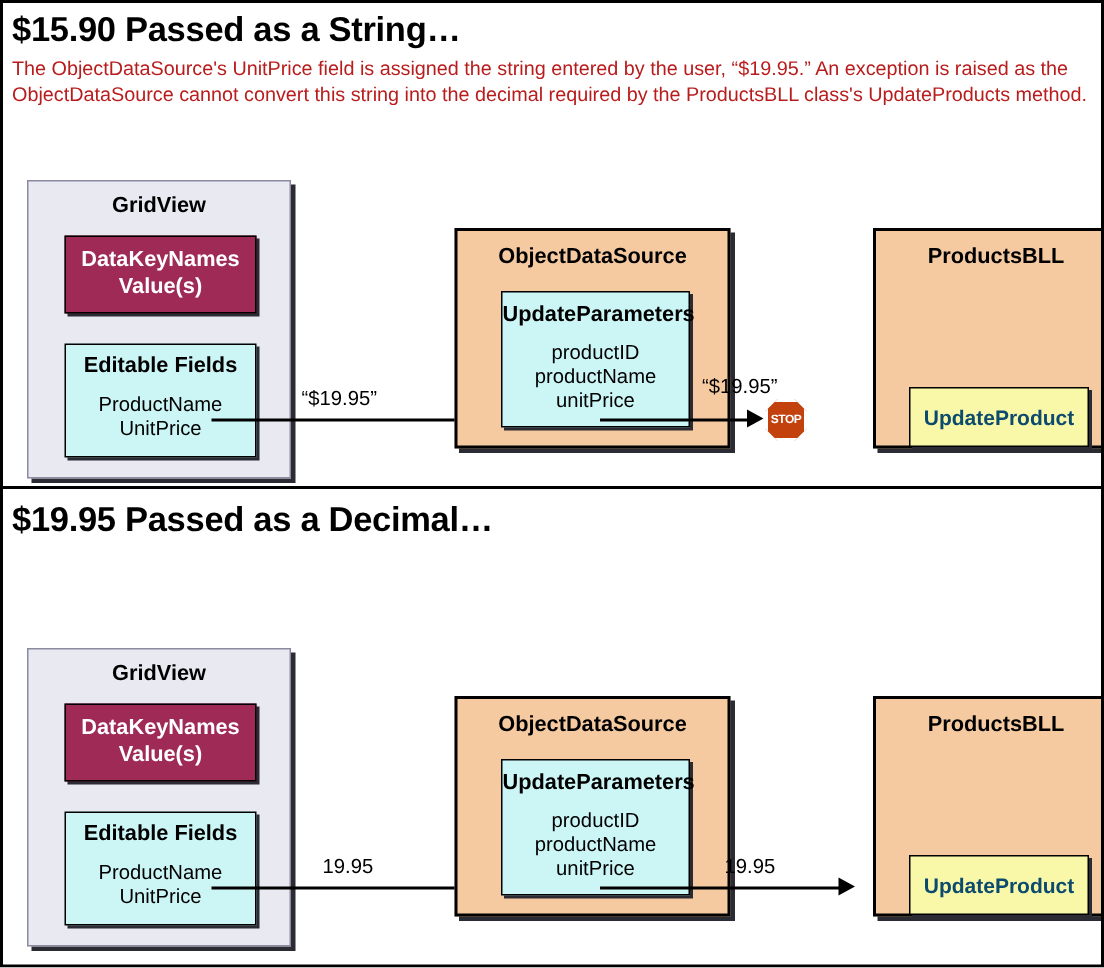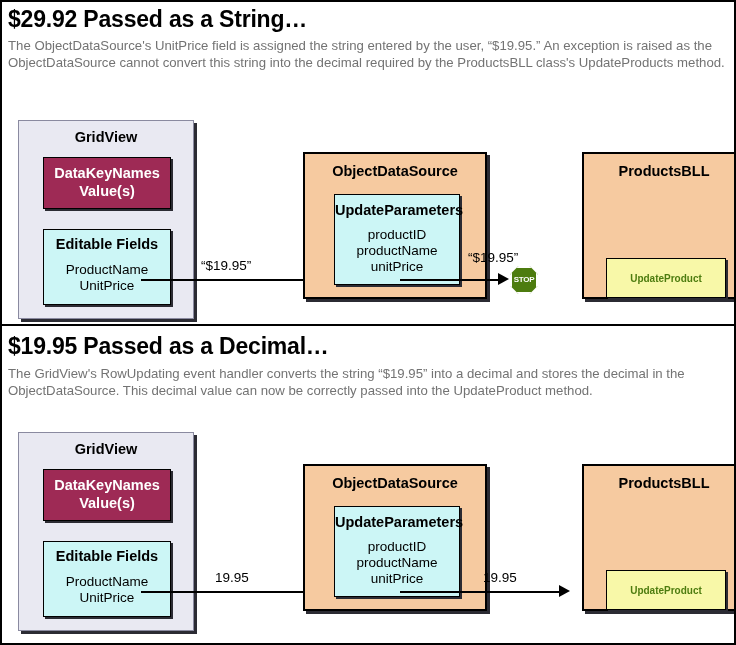--- a/index.html
+++ b/index.html
@@ -39,21 +39,21 @@
     color: #000000;
     letter-spacing: -0.2px;
     white-space: nowrap;
   }
   .sec-desc {
     position: absolute;
     left: 6px;
     right: 8px;
     font-size: 13.2px;
     line-height: 16.5px;
-    color: #737373;
+    color: #b91c1c;
   }
 
   
   .box {
     position: absolute;
     box-sizing: border-box;
   }
   .box-title {
     position: absolute;
     left: 0;
@@ -101,22 +101,22 @@
     background: #f8f8a8;
     border: 1px solid #000000;
     box-shadow: 2px 2px 0 0 #2b2b33;
   }
   .inner-yellow .yb-label {
     position: absolute;
     left: 0; right: 0; top: 50%;
     transform: translateY(-50%);
     text-align: center;
     font-weight: bold;
-    font-size: 10px;
-    color: #4d7c0f;
+    font-size: 14px;
+    color: #0c4a6e;
   }
   .field-list {
     position: absolute;
     left: 0; right: 0;
     text-align: center;
     font-size: 13.5px;
     line-height: 16px;
     color: #000000;
   }
 
@@ -138,21 +138,21 @@
     font-size: 13.5px;
     color: #000000;
     white-space: nowrap;
   }
 
   
   .stop-sign {
     position: absolute;
     width: 28px;
     height: 28px;
-    background: #4d7c0f;
+    background: #c2410c;
     border: 2px solid #ffffff;
     box-sizing: border-box;
     clip-path: polygon(30% 0%, 70% 0%, 100% 30%, 100% 70%, 70% 100%, 30% 100%, 0% 70%, 0% 30%);
     display: flex;
     align-items: center;
     justify-content: center;
   }
   .stop-sign .stop-text {
     color: #ffffff;
     font-size: 8px;
@@ -161,21 +161,21 @@
     line-height: 1;
   }
 </style>
 </head>
 <body>
 
 <div id="page">
 
   <div class="section" id="section-string">
 
-    <div class="sec-heading" style="top:4px;">$29.92 Passed as a String…</div>
+    <div class="sec-heading" style="top:4px;">$15.90 Passed as a String…</div>
 
     <div class="sec-desc" style="top:36px;">The ObjectDataSource's UnitPrice field is assigned the string entered by the user, “$19.95.” An exception is raised as the ObjectDataSource cannot convert this string into the decimal required by the ProductsBLL class's UpdateProducts method.</div>
 
     <div class="box outer-gridview" style="left:16px; top:98px; width:176px; height:199px;">
       <div class="box-title" style="top:8px;">GridView</div>
 
       <div class="box inner-keynames" style="left:24px; top:36px; width:128px; height:52px;">
         <div class="kn-line" style="top:7px;">DataKeyNames</div>
         <div class="kn-line" style="top:25px;">Value(s)</div>
       </div>
@@ -216,21 +216,20 @@
       <div class="box inner-yellow" style="left:22px; top:104px; width:120px; height:40px;">
         <div class="yb-label">UpdateProduct</div>
       </div>
     </div>
   </div>
 
   <div class="section" id="section-decimal">
 
     <div class="sec-heading" style="top:7px;">$19.95 Passed as a Decimal…</div>
 
-    <div class="sec-desc" style="top:40px;">The GridView's RowUpdating event handler converts the string “$19.95” into a decimal and stores the decimal in the ObjectDataSource. This decimal value can now be correctly passed into the UpdateProduct method.</div>
 
     <div class="box outer-gridview" style="left:16px; top:86px; width:176px; height:199px;">
       <div class="box-title" style="top:8px;">GridView</div>
 
       <div class="box inner-keynames" style="left:24px; top:36px; width:128px; height:52px;">
         <div class="kn-line" style="top:7px;">DataKeyNames</div>
         <div class="kn-line" style="top:25px;">Value(s)</div>
       </div>
 
       <div class="box inner-cyan" style="left:24px; top:108px; width:128px; height:76px;">

